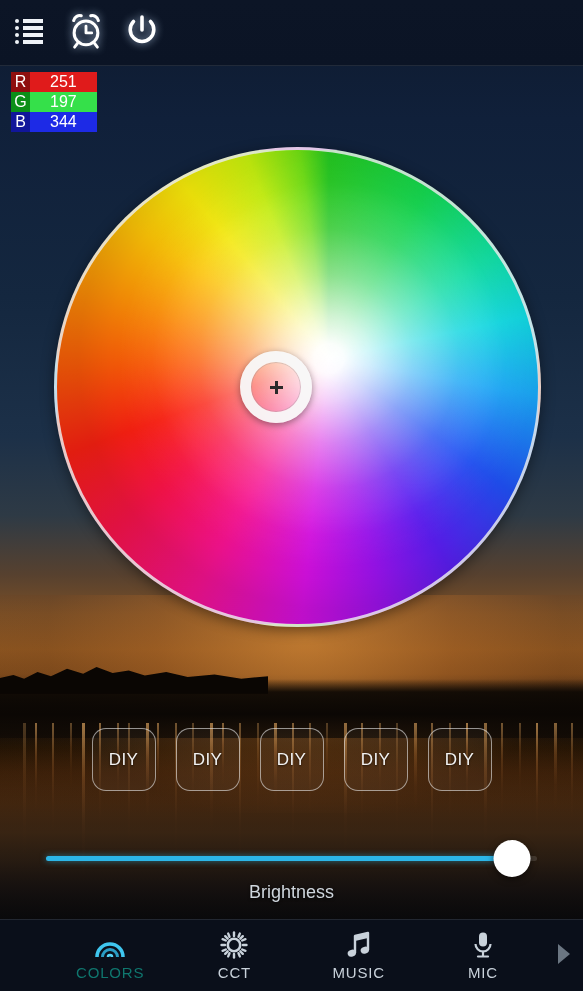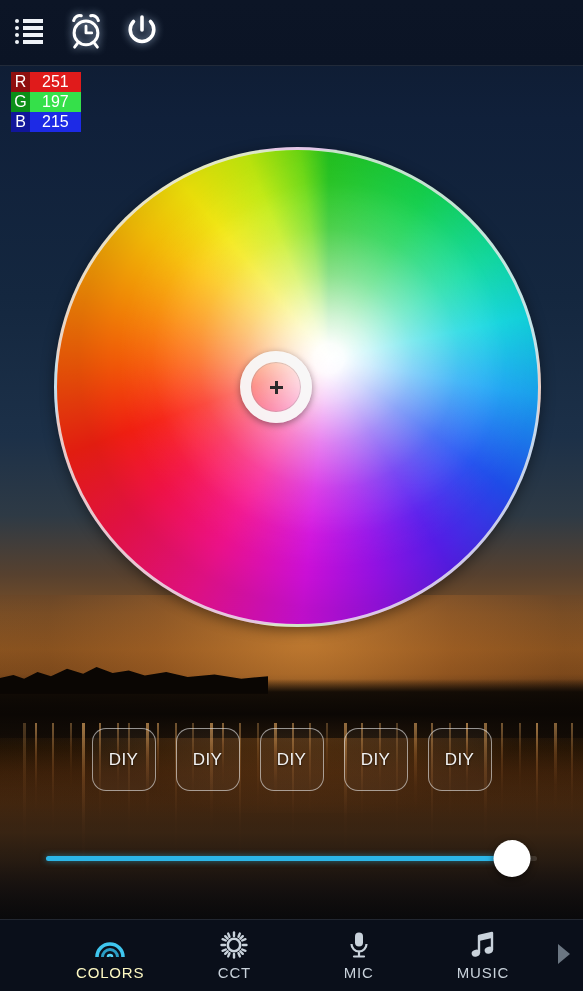--- a/index.html
+++ b/index.html
@@ -103,21 +103,21 @@
     position:absolute; left:11px; top:72px; z-index:18;
     display:flex; flex-direction:column;
     font-size:17px; line-height:1; font-weight:400;
   }
   .rgb-row { display:flex; align-items:stretch; height:20px; }
   .rgb-key {
     width:19px; display:flex; align-items:center; justify-content:center;
     color:#ffffff; font-size:16px;
   }
   .rgb-val {
-    min-width:38px; padding:0 12px;
+    min-width:38px; padding:0 20px;
     display:flex; align-items:center; justify-content:center;
     color:#ffffff; font-size:16px;
   }
   .rgb-row.r .rgb-key { background:#8f0f0f; }
   .rgb-row.r .rgb-val { background:#e01b1b; }
   .rgb-row.g .rgb-key { background:#0b8f18; }
   .rgb-row.g .rgb-val { background:#35e04a; }
   .rgb-row.b .rgb-key { background:#11169a; }
   .rgb-row.b .rgb-val { background:#1d2ae6; }
 
@@ -350,21 +350,21 @@
     <div class="rgb-row r">
       <div class="rgb-key" style="background: rgb(143, 15, 15);">R</div>
       <div class="rgb-val" style="background: rgb(224, 27, 27);">251</div>
     </div>
     <div class="rgb-row g">
       <div class="rgb-key" style="background: rgb(11, 143, 24);">G</div>
       <div class="rgb-val" style="background: rgb(53, 224, 74);">197</div>
     </div>
     <div class="rgb-row b">
       <div class="rgb-key" style="background: rgb(17, 22, 154);">B</div>
-      <div class="rgb-val" style="background: rgb(29, 42, 230);">215</div>
+      <div class="rgb-val" style="background: rgb(29, 42, 230);">344</div>
     </div>
   </div>
 
   <div class="wheel-wrap">
     <div class="wheel"></div>
     <div class="wheel-cursor">
       <span class="crosshair"></span>
     </div>
   </div>
 
@@ -374,25 +374,26 @@
     <div class="diy-btn">DIY</div>
     <div class="diy-btn">DIY</div>
     <div class="diy-btn">DIY</div>
   </div>
 
   <div class="slider-area">
     <div class="slider-track">
       <div class="slider-fill" id="sliderFill" style="width: 95%; background: rgb(44, 182, 232);"></div>
       <div class="slider-thumb" id="sliderThumb" style="left: 95%;"></div>
     </div>
+    <div class="slider-label">Brightness</div>
   </div>
 
   <div class="tabbar">
 
-    <div class="tab active" style="color: #fef9c3; margin-left: 48px;">
+    <div class="tab active" style="color: #0f766e; margin-left: 48px;">
       <span class="icon">
         <svg width="34" height="24" viewBox="0 0 34 24">
           <path d="M4 22 A13 13 0 0 1 30 22" stroke="#3fc6ef" stroke-width="3.6" fill="none"></path>
           <path d="M9.5 22 A7.5 7.5 0 0 1 24.5 22" stroke="#2a9cc4" stroke-width="3" fill="none"></path>
           <path d="M15 22 A2 2 0 0 1 19 22" stroke="#56d5f7" stroke-width="2.6" fill="none"></path>
         </svg>
       </span>
       <span class="tab-label">COLORS</span>
     </div>
 
@@ -419,42 +420,42 @@
           </g>
           <circle cx="14" cy="14" r="6.2" stroke="#c9d2db" stroke-width="2.6" fill="none"></circle>
         </svg>
       </span>
       <span class="tab-label">CCT</span>
     </div>
 
 
     <div class="tab">
       <span class="icon">
+        <svg width="26" height="28" viewBox="0 0 26 28">
+          <path d="M9 22 V5 L22 2 V19" stroke="#c9d2db" stroke-width="2.4" fill="none" stroke-linejoin="round"></path>
+          <path d="M9 5 L22 2 L22 7 L9 10 Z" fill="#c9d2db"></path>
+          <ellipse cx="5.8" cy="22.2" rx="4.2" ry="3.4" fill="#c9d2db" transform="rotate(-17 5.8 22.2)"></ellipse>
+          <ellipse cx="18.8" cy="19.2" rx="4.2" ry="3.4" fill="#c9d2db" transform="rotate(-17 18.8 19.2)"></ellipse>
+        </svg>
+      </span>
+      <span class="tab-label">MUSIC</span>
+    </div>
+
+    <div class="tab">
+      <span class="icon">
         <svg width="24" height="28" viewBox="0 0 24 28">
           <rect x="8" y="1.5" width="8" height="14" rx="4" fill="#c9d2db"></rect>
           <path d="M4.5 13 A7.5 7.5 0 0 0 19.5 13" stroke="#c9d2db" stroke-width="2.2" fill="none"></path>
           <path d="M12 20.5 V25" stroke="#c9d2db" stroke-width="2.2" stroke-linecap="round"></path>
           <path d="M7 25.5 H17" stroke="#c9d2db" stroke-width="2.2" stroke-linecap="round"></path>
         </svg>
       </span>
       <span class="tab-label">MIC</span>
     </div>
 
-    <div class="tab">
-      <span class="icon">
-        <svg width="26" height="28" viewBox="0 0 26 28">
-          <path d="M9 22 V5 L22 2 V19" stroke="#c9d2db" stroke-width="2.4" fill="none" stroke-linejoin="round"></path>
-          <path d="M9 5 L22 2 L22 7 L9 10 Z" fill="#c9d2db"></path>
-          <ellipse cx="5.8" cy="22.2" rx="4.2" ry="3.4" fill="#c9d2db" transform="rotate(-17 5.8 22.2)"></ellipse>
-          <ellipse cx="18.8" cy="19.2" rx="4.2" ry="3.4" fill="#c9d2db" transform="rotate(-17 18.8 19.2)"></ellipse>
-        </svg>
-      </span>
-      <span class="tab-label">MUSIC</span>
-    </div>
-
     <div class="tab-more">
       <span>
         <svg width="18" height="24" viewBox="0 0 18 24">
           <path d="M3 2 L15 12 L3 22 Z" fill="#6b7682"></path>
         </svg>
       </span>
     </div>
   </div>
 
 </div>

